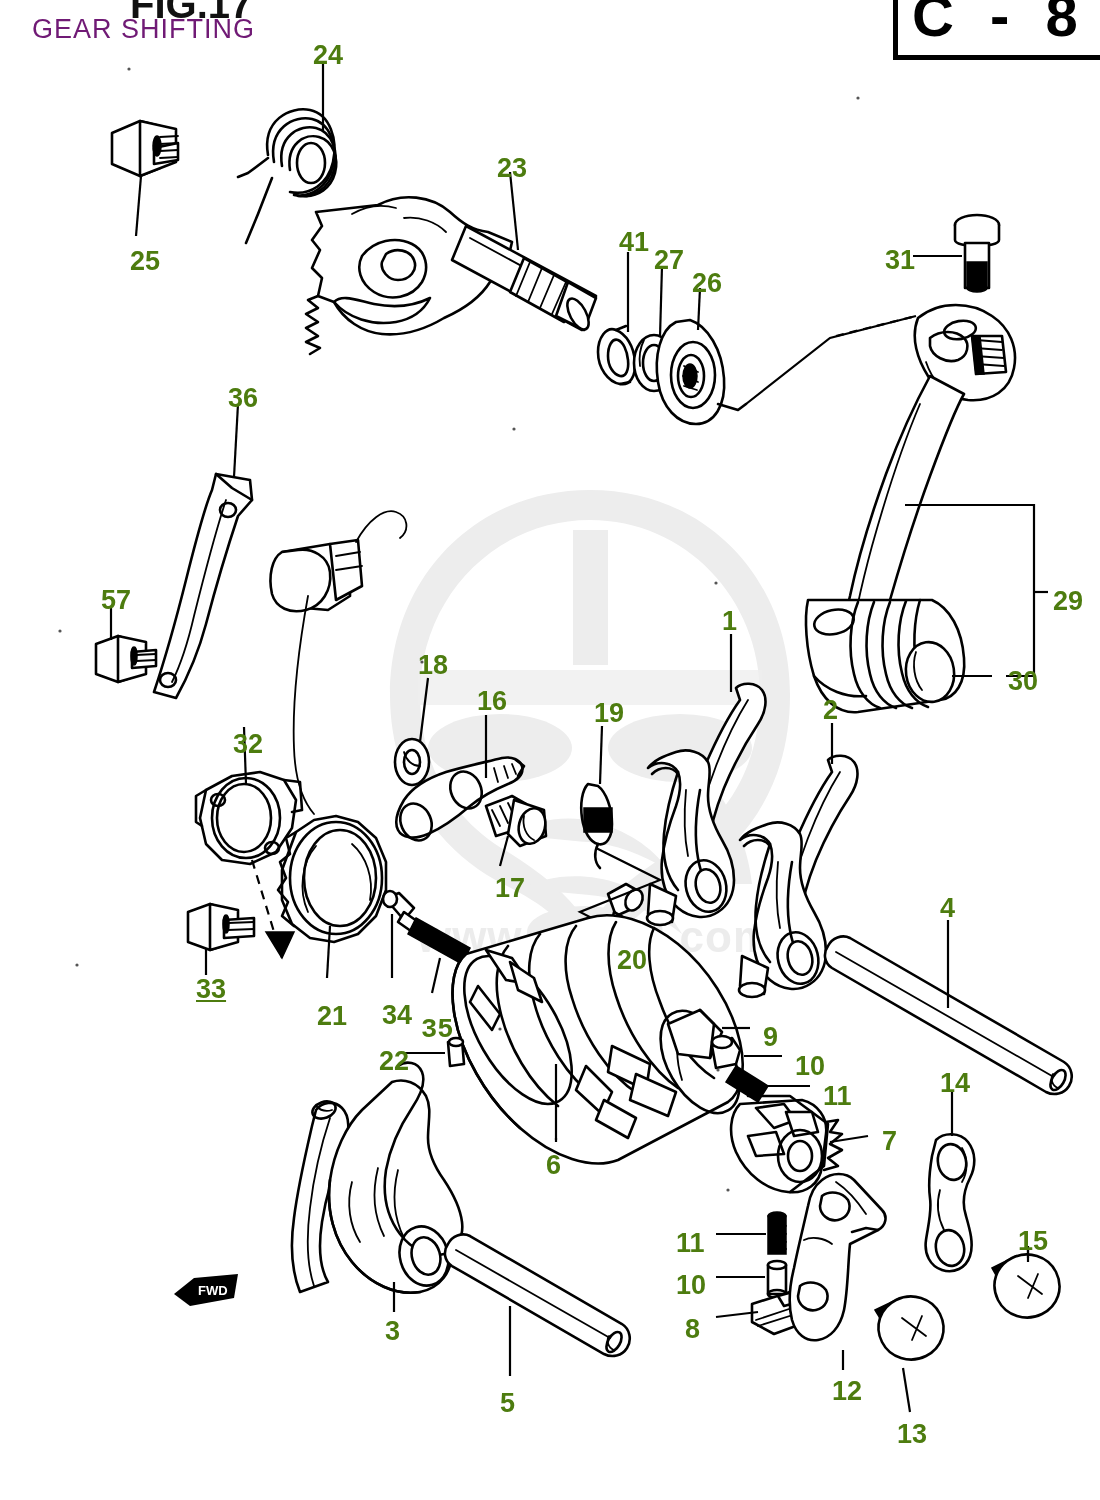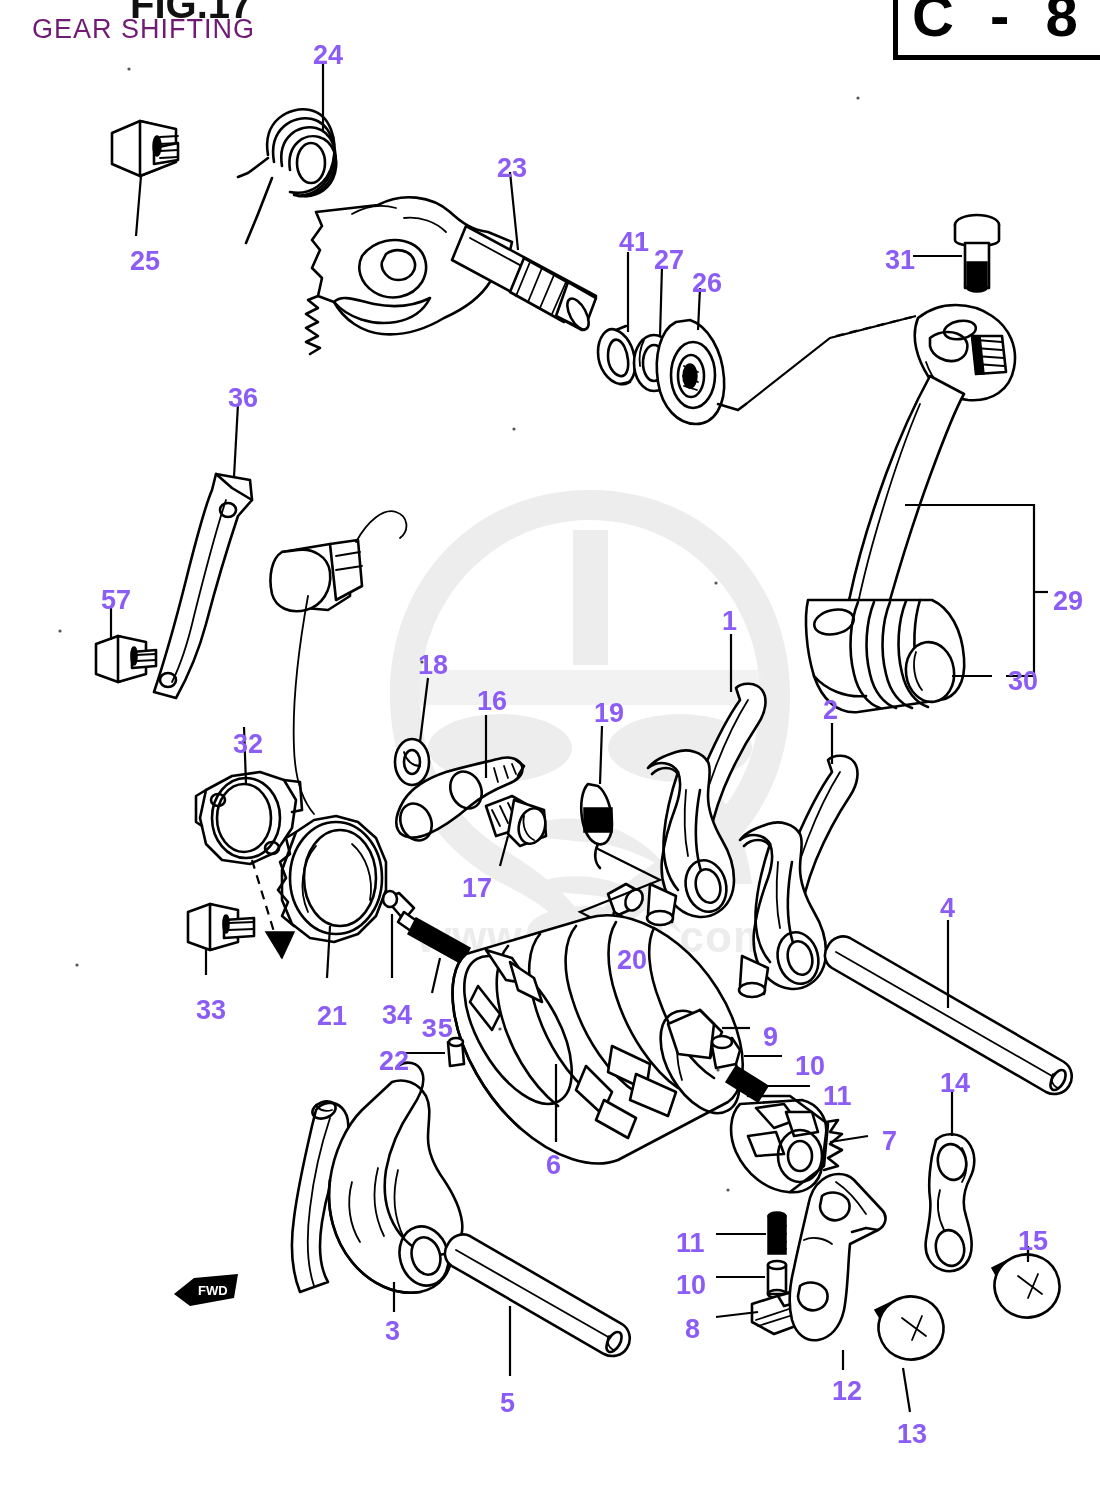--- a/index.html
+++ b/index.html
@@ -84,21 +84,21 @@
   #drawing .solid{ fill:#000; stroke:#000; stroke-width:1.5;}
   #drawing .thin{ fill:none; stroke:#000; stroke-width:1.8; stroke-linecap:round;}
   #drawing .lead{ fill:none; stroke:#000; stroke-width:2.2; stroke-linecap:butt;}
   #drawing .speck{ fill:#555; }
 
   
   .callout{
     position:absolute;
     font-size:27px;
     font-weight:bold;
-    color:#8b5cf6;
+    color:#4d7c0f;
     line-height:1;
     white-space:nowrap;
   }
 
   
   #fwd-arrow{
     position:absolute;
     left:172px; top:1272px;
     width:68px; height:38px;
   }
@@ -671,37 +671,37 @@
       <div class="callout" style="left: 763px; top: 1024px;">9</div>
       <div class="callout" style="left: 795px; top: 1053px;">10</div>
       <div class="callout" style="left: 823px; top: 1083px;">11</div>
       <div class="callout" style="left: 676px; top: 1272px;">10</div>
       <div class="callout" style="left: 676px; top: 1230px;">11</div>
       <div class="callout" style="left: 832px; top: 1378px;">12</div>
       <div class="callout" style="left: 897px; top: 1421px;">13</div>
       <div class="callout" style="left: 940px; top: 1070px;">14</div>
       <div class="callout" style="left: 1018px; top: 1228px;">15</div>
       <div class="callout" style="left: 477px; top: 688px;">16</div>
-      <div class="callout" style="left: 462px; top: 875px;">17</div>
+      <div class="callout" style="left: 495px; top: 875px;">17</div>
       <div class="callout" style="left: 418px; top: 652px;">18</div>
       <div class="callout" style="left: 594px; top: 700px;">19</div>
       <div class="callout" style="left: 617px; top: 947px;">20</div>
       <div class="callout" style="left: 317px; top: 1003px;">21</div>
       <div class="callout" style="left: 379px; top: 1048px;">22</div>
       <div class="callout" style="left: 497px; top: 155px;">23</div>
       <div class="callout" style="left: 313px; top: 42px;">24</div>
       <div class="callout" style="left: 130px; top: 248px;">25</div>
       <div class="callout" style="left: 692px; top: 270px;">26</div>
       <div class="callout" style="left: 654px; top: 247px;">27</div>
       <div class="callout" style="left: 619px; top: 229px;">41</div>
       <div class="callout" style="left: 1053px; top: 588px;">29</div>
       <div class="callout" style="left: 1008px; top: 668px;">30</div>
       <div class="callout" style="left: 885px; top: 247px;">31</div>
       <div class="callout" style="left: 233px; top: 707px; margin-top: 24px;">32</div>
-      <div class="callout" style="left: 196px; top: 997px;">33</div>
+      <div class="callout" style="left: 196px; top: 976px; text-decoration: underline;">33</div>
       <div class="callout" style="left: 382px; top: 1002px;">34</div>
       <div class="callout" style="left: 421px; top: 1017px; font-family: Liberation Mono, monospace;">35</div>
       <div class="callout" style="left: 228px; top: 385px;">36</div>
       <div class="callout" style="left: 101px; top: 587px;">57</div>
     </div>
 
 
 </div>
 
 </body></html>

